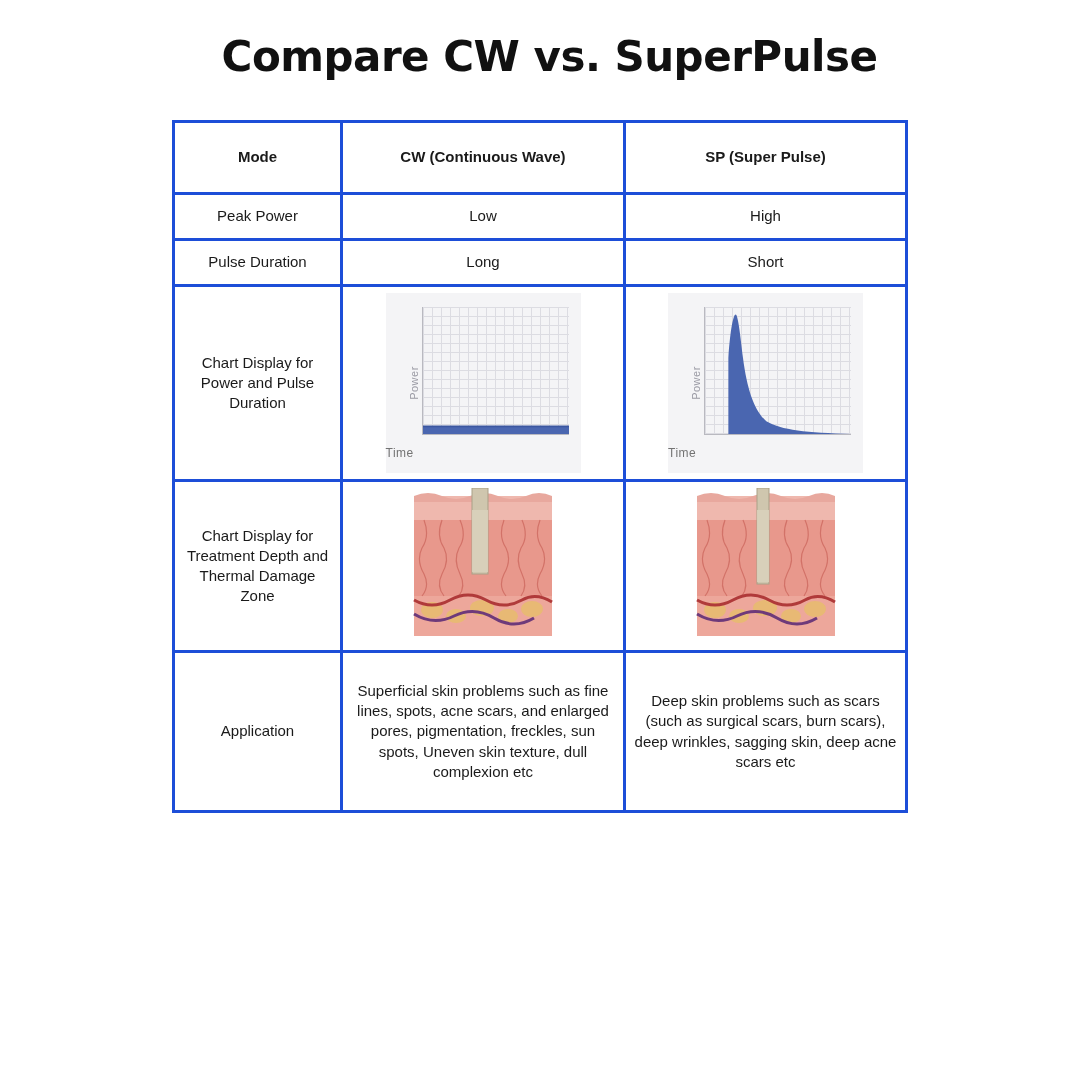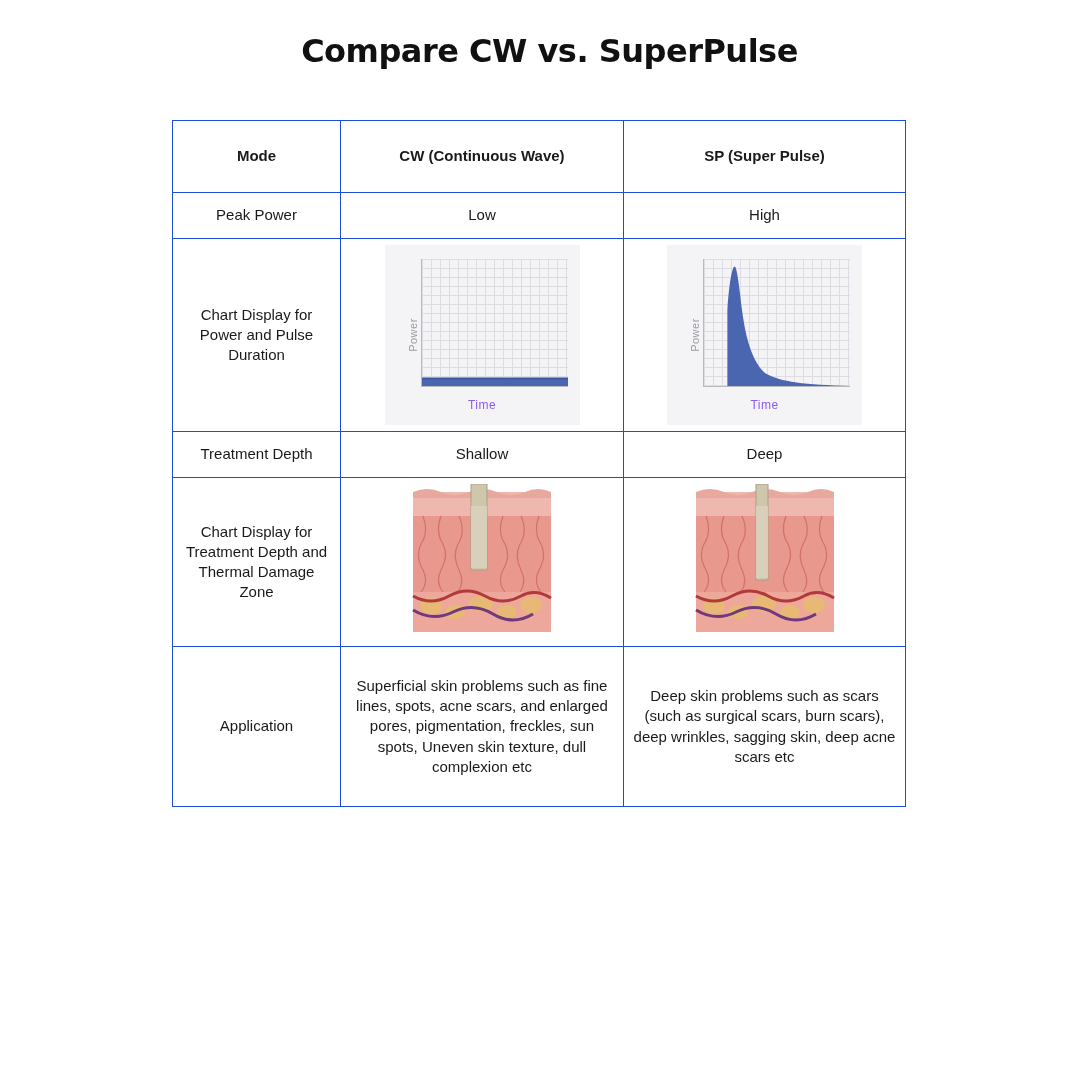--- a/index.html
+++ b/index.html
@@ -17,41 +17,41 @@
   .page {
     position: relative;
     width: 1080px;
     height: 1080px;
     box-sizing: border-box;
   }
   .title {
     text-align: center;
     font-family: "DejaVu Sans", sans-serif;
     font-weight: bold;
-    font-size: 32px;
+    font-size: 42px;
     letter-spacing: -0.5px;
     color: #111111;
     padding-top: 34px;
     line-height: 1.1;
     padding-left: 19px;
   }
   .table-wrap {
     position: absolute;
     left: 172px;
     top: 120px;
     width: 733px;
   }
   table.compare {
     border-collapse: collapse;
     width: 733px;
     table-layout: fixed;
     background: #ffffff;
   }
   table.compare td, table.compare th {
-    border: 1px solid #1d4ed8;
+    border: 3px solid #1d4ed8;
     text-align: center;
     vertical-align: middle;
     font-size: 15px;
     color: #1a1a1a;
     font-family: "Liberation Sans", sans-serif;
     padding: 6px 8px;
     box-sizing: border-box;
     line-height: 1.35;
   }
   col.c1 { width: 168px; }
@@ -106,23 +106,23 @@
     transform-origin: center;
     font-size: 11px;
     color: #9a9aa4;
     letter-spacing: 0.5px;
     white-space: nowrap;
   }
   .axis-x {
     position: absolute;
     bottom: 12px;
     left: 0; right: 0;
-    text-align: center;
+    text-align: left;
     font-size: 12px;
-    color: #8b5cf6;
+    color: #737373;
     letter-spacing: 0.5px;
   }
 
   
   .skin-box {
     width: 150px;
     height: 156px;
     margin: 0 auto;
     position: relative;
   }
@@ -150,20 +150,25 @@
         </tr>
       </thead>
       <tbody>
 
         <tr class="row-simple">
           <td class="label-cell">Peak Power</td>
           <td>Low</td>
           <td>High</td>
         </tr>
 
+        <tr class="row-simple">
+          <td class="label-cell">Pulse Duration</td>
+          <td>Long</td>
+          <td>Short</td>
+        </tr>
 
         <tr class="chart-row">
           <td class="label-cell">Chart Display for Power and Pulse Duration</td>
           <td>
             <div class="chart-box">
               <div class="axis-y">Power</div>
               <div class="chart-inner">
                 <svg class="chart-svg" viewBox="0 0 100 100" preserveAspectRatio="none">
                   <path d="M0,94 L100,94 L100,100 L0,100 Z" fill="#4a66b0"></path>
                   <path d="M0,94 L100,94" stroke="#3b56a0" stroke-width="1.4" fill="none"></path>
@@ -178,25 +183,20 @@
               <div class="chart-inner">
                 <svg class="chart-svg" viewBox="0 0 100 100" preserveAspectRatio="none">
                   <path d="M16,100 L16,40 C17.5,16 19.5,6 21,6 C22.5,6 24,20 26,40 C29,66 34,82 42,90 C52,97 70,99 100,100 Z" fill="#4a66b0"></path>
                 </svg>
               </div>
               <div class="axis-x">Time</div>
             </div>
           </td>
         </tr>
 
-        <tr class="row-simple">
-          <td class="label-cell">Treatment Depth</td>
-          <td>Shallow</td>
-          <td>Deep</td>
-        </tr>
 
 
         <tr class="skin-row">
           <td class="label-cell">Chart Display for Treatment Depth and Thermal Damage Zone</td>
           <td>
             <div class="skin-box">
               <svg class="skin-svg" viewBox="0 0 150 156">
                 <rect x="6" y="8" width="138" height="24" fill="#efb8ae"></rect>
                 <rect x="6" y="32" width="138" height="76" fill="#e8988c"></rect>
                 <rect x="6" y="108" width="138" height="40" fill="#eda79b"></rect>

